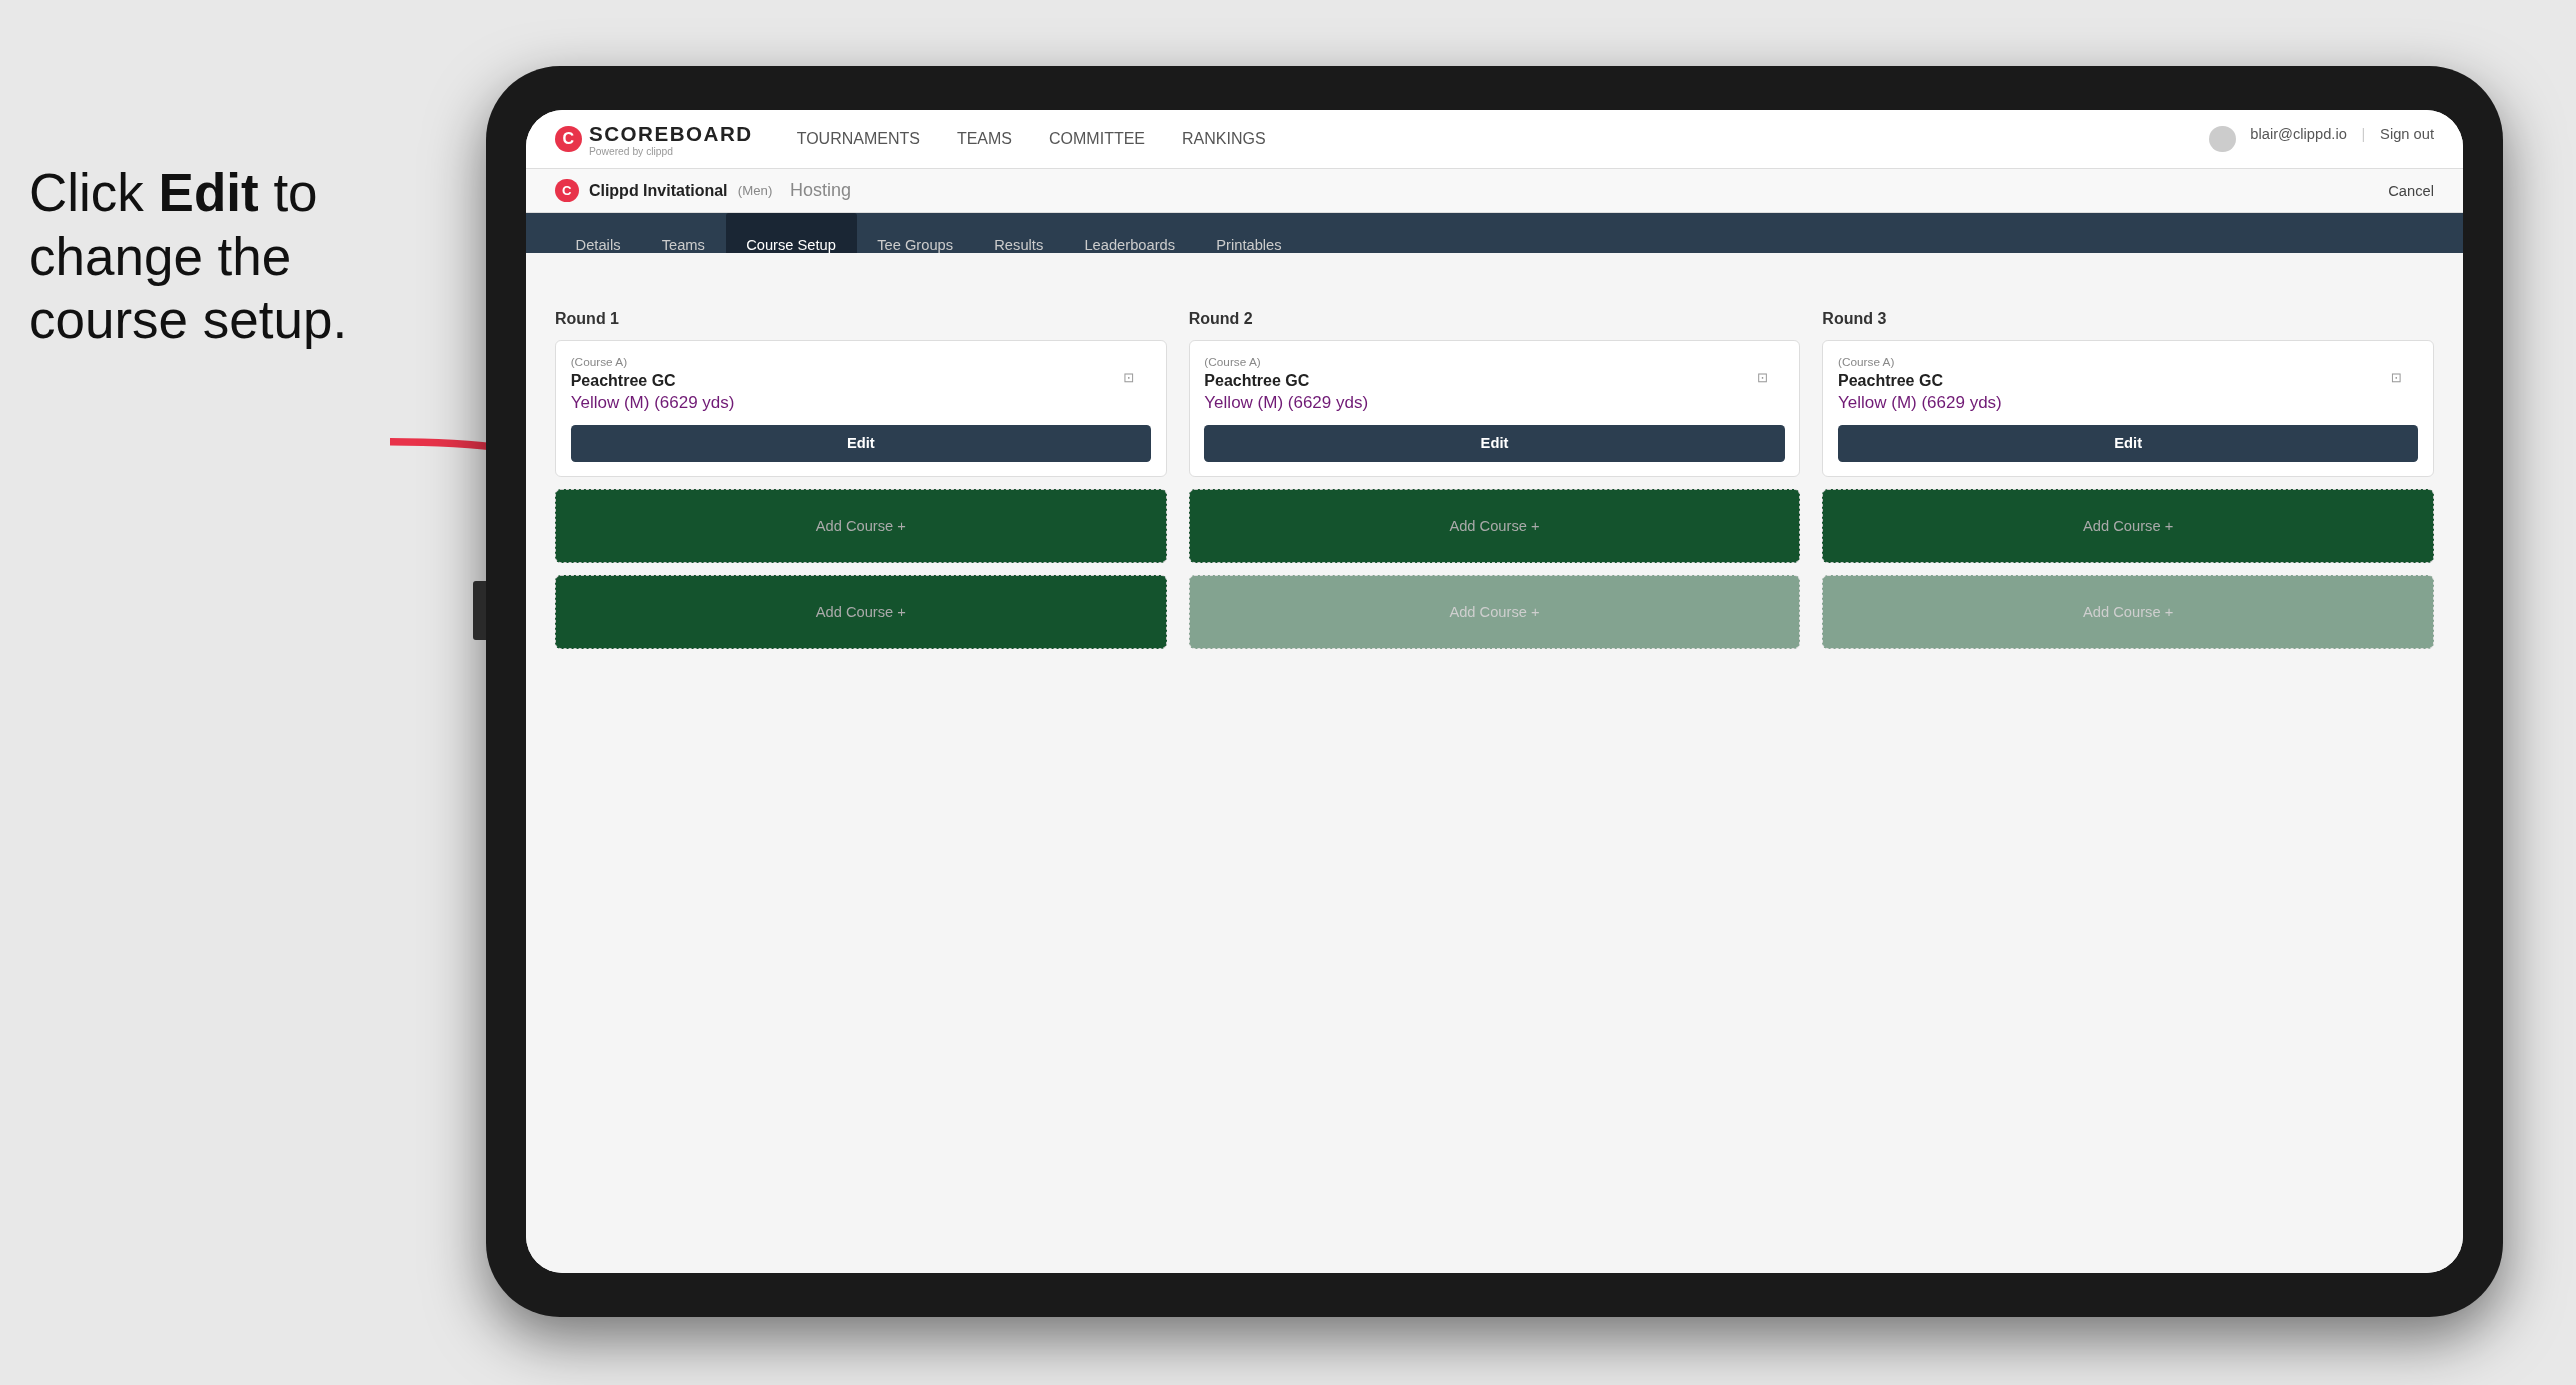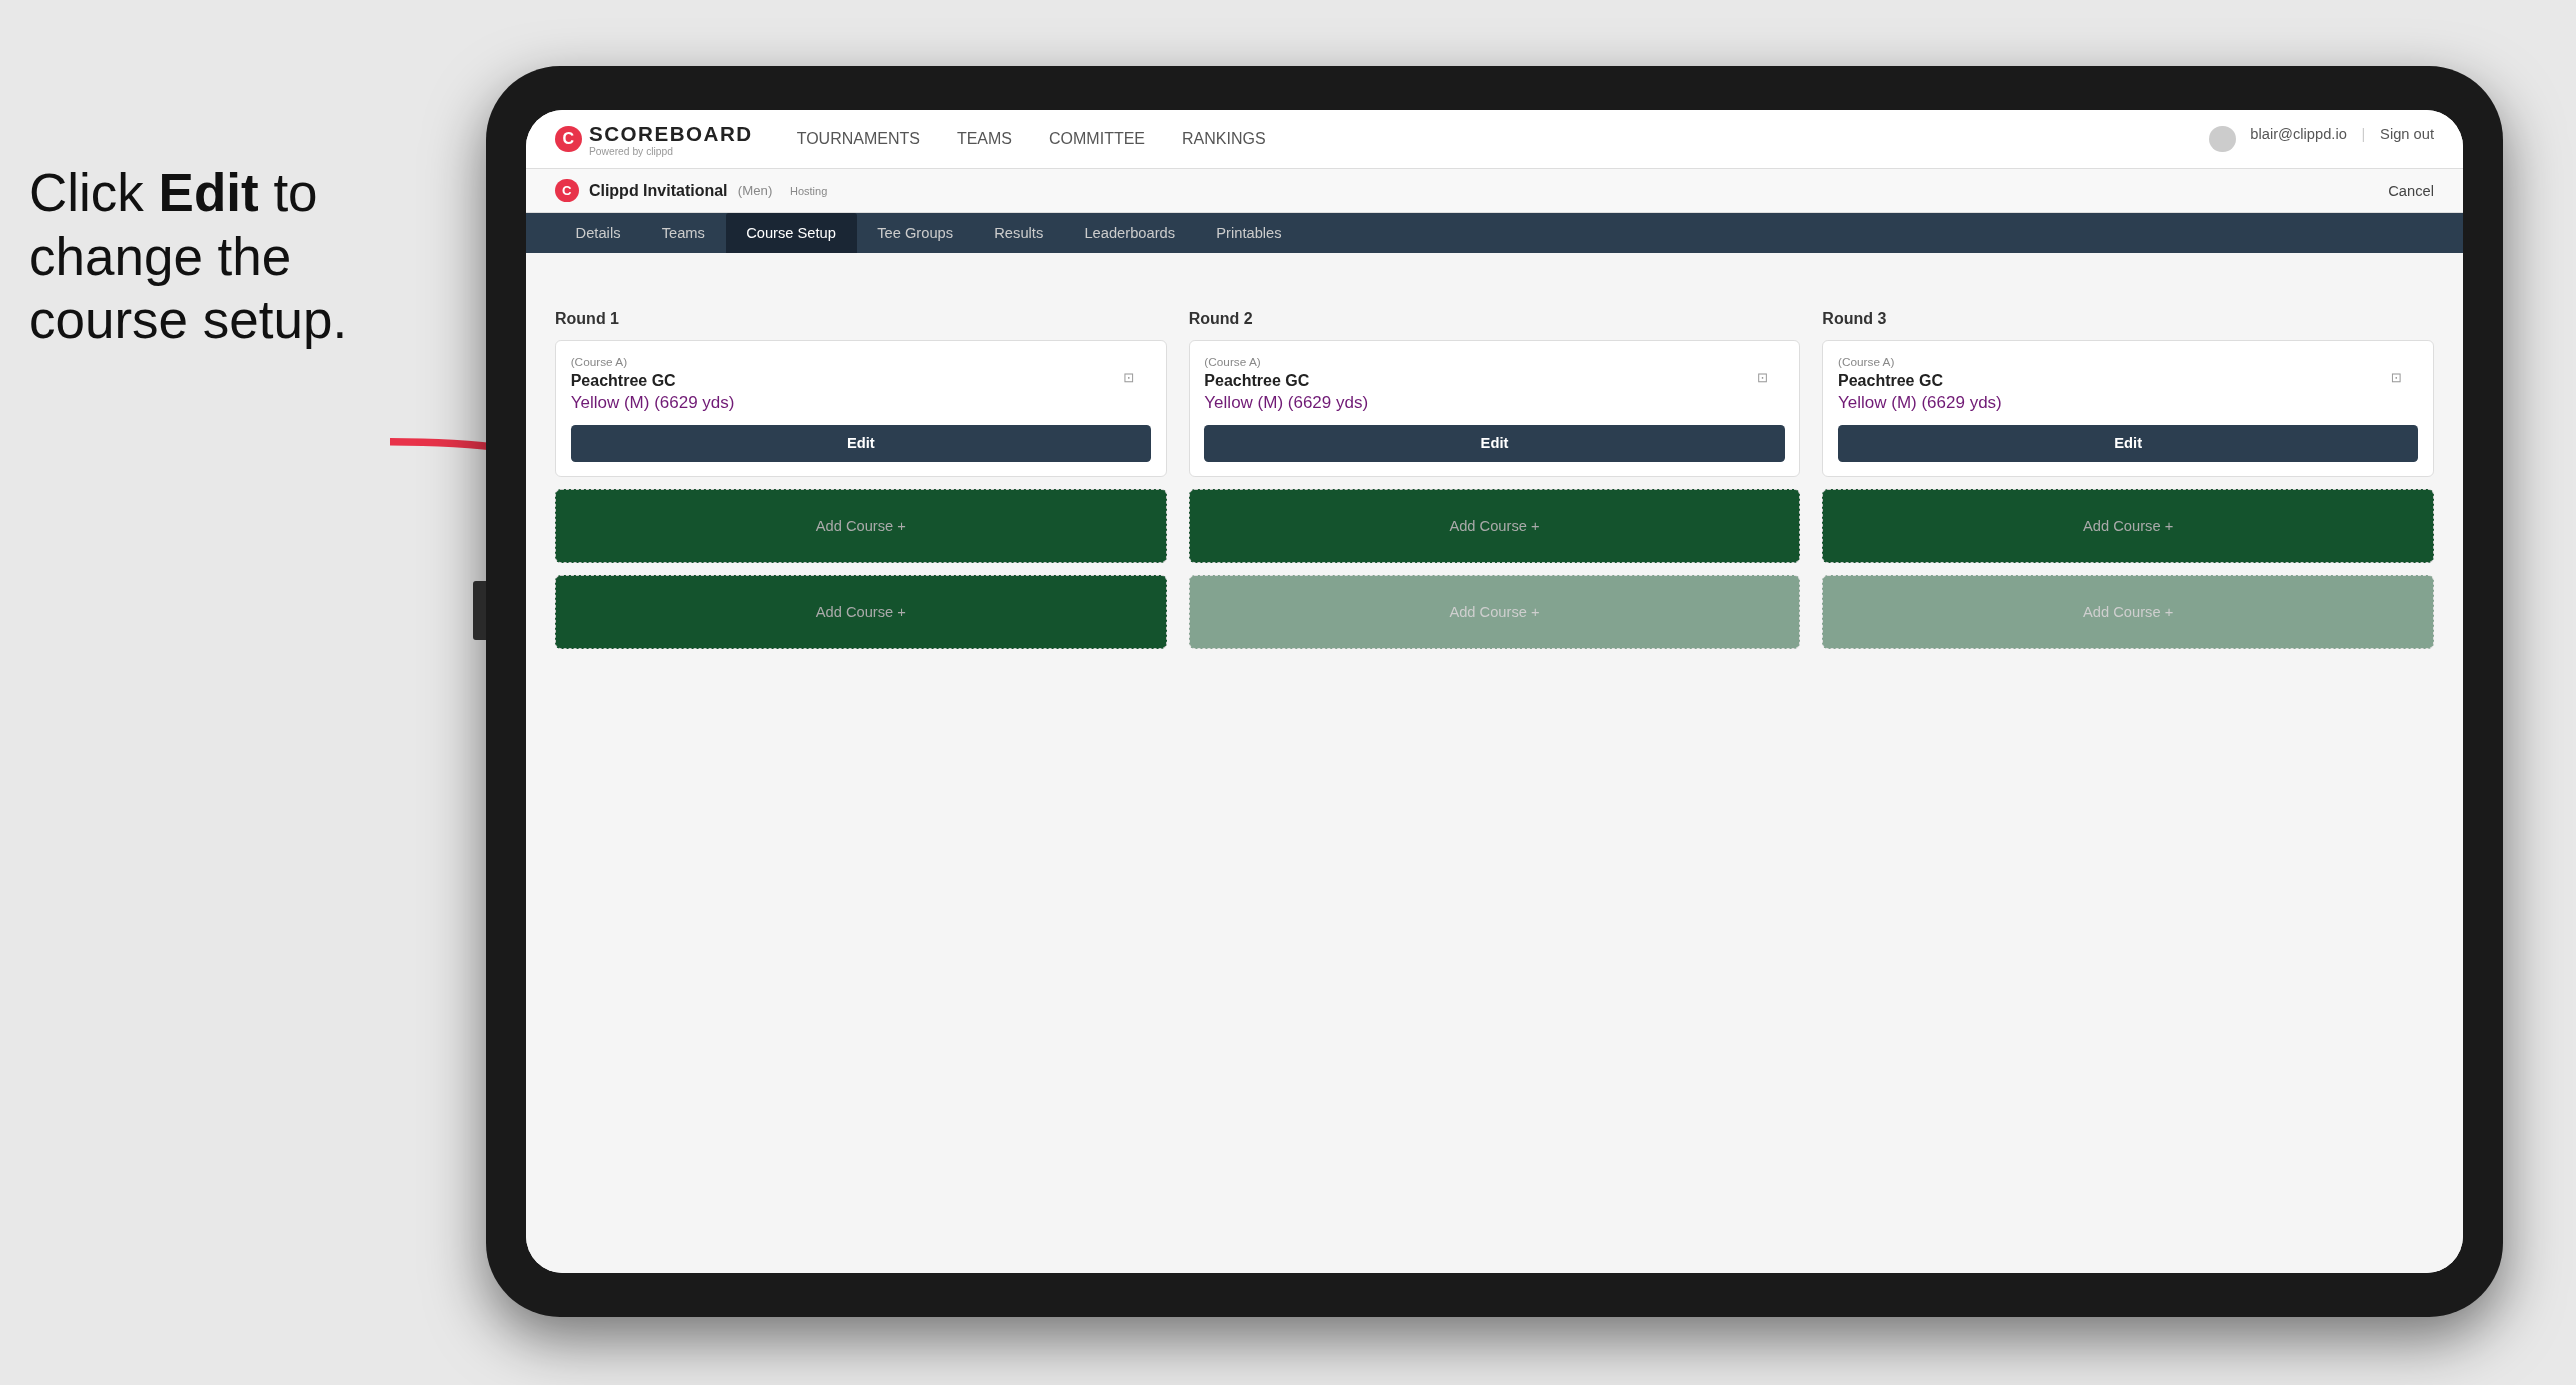--- a/index.html
+++ b/index.html
@@ -190,21 +190,21 @@
     .tournament-name {
       font-size: 16px;
       font-weight: 600;
       color: #222;
     }
     .tournament-gender {
       font-size: 13.2px;
       color: #888;
     }
     .hosting-badge {
-      font-size: 11px;
+      font-size: 18px;
       color: #888;
       margin-left: 7.4px;
     }
     .cancel-btn {
       font-size: 14.7px;
       color: #444;
       cursor: pointer;
     }
 
     
@@ -213,21 +213,21 @@
       padding: 0 29px;
       height: 40px;
       display: flex;
       align-items: center;
       gap: 0;
     }
     .tab-item {
       padding: 0 20.6px;
       height: 40px;
       display: flex;
-      align-items: center;
+      align-items: flex-end;
       font-size: 14.7px;
       color: #ccc;
       cursor: pointer;
     }
     .tab-item.active {
       background: #1a2634;
       color: #fff;
       border-radius: 2.9px 2.9px 0 0;
     }
 

